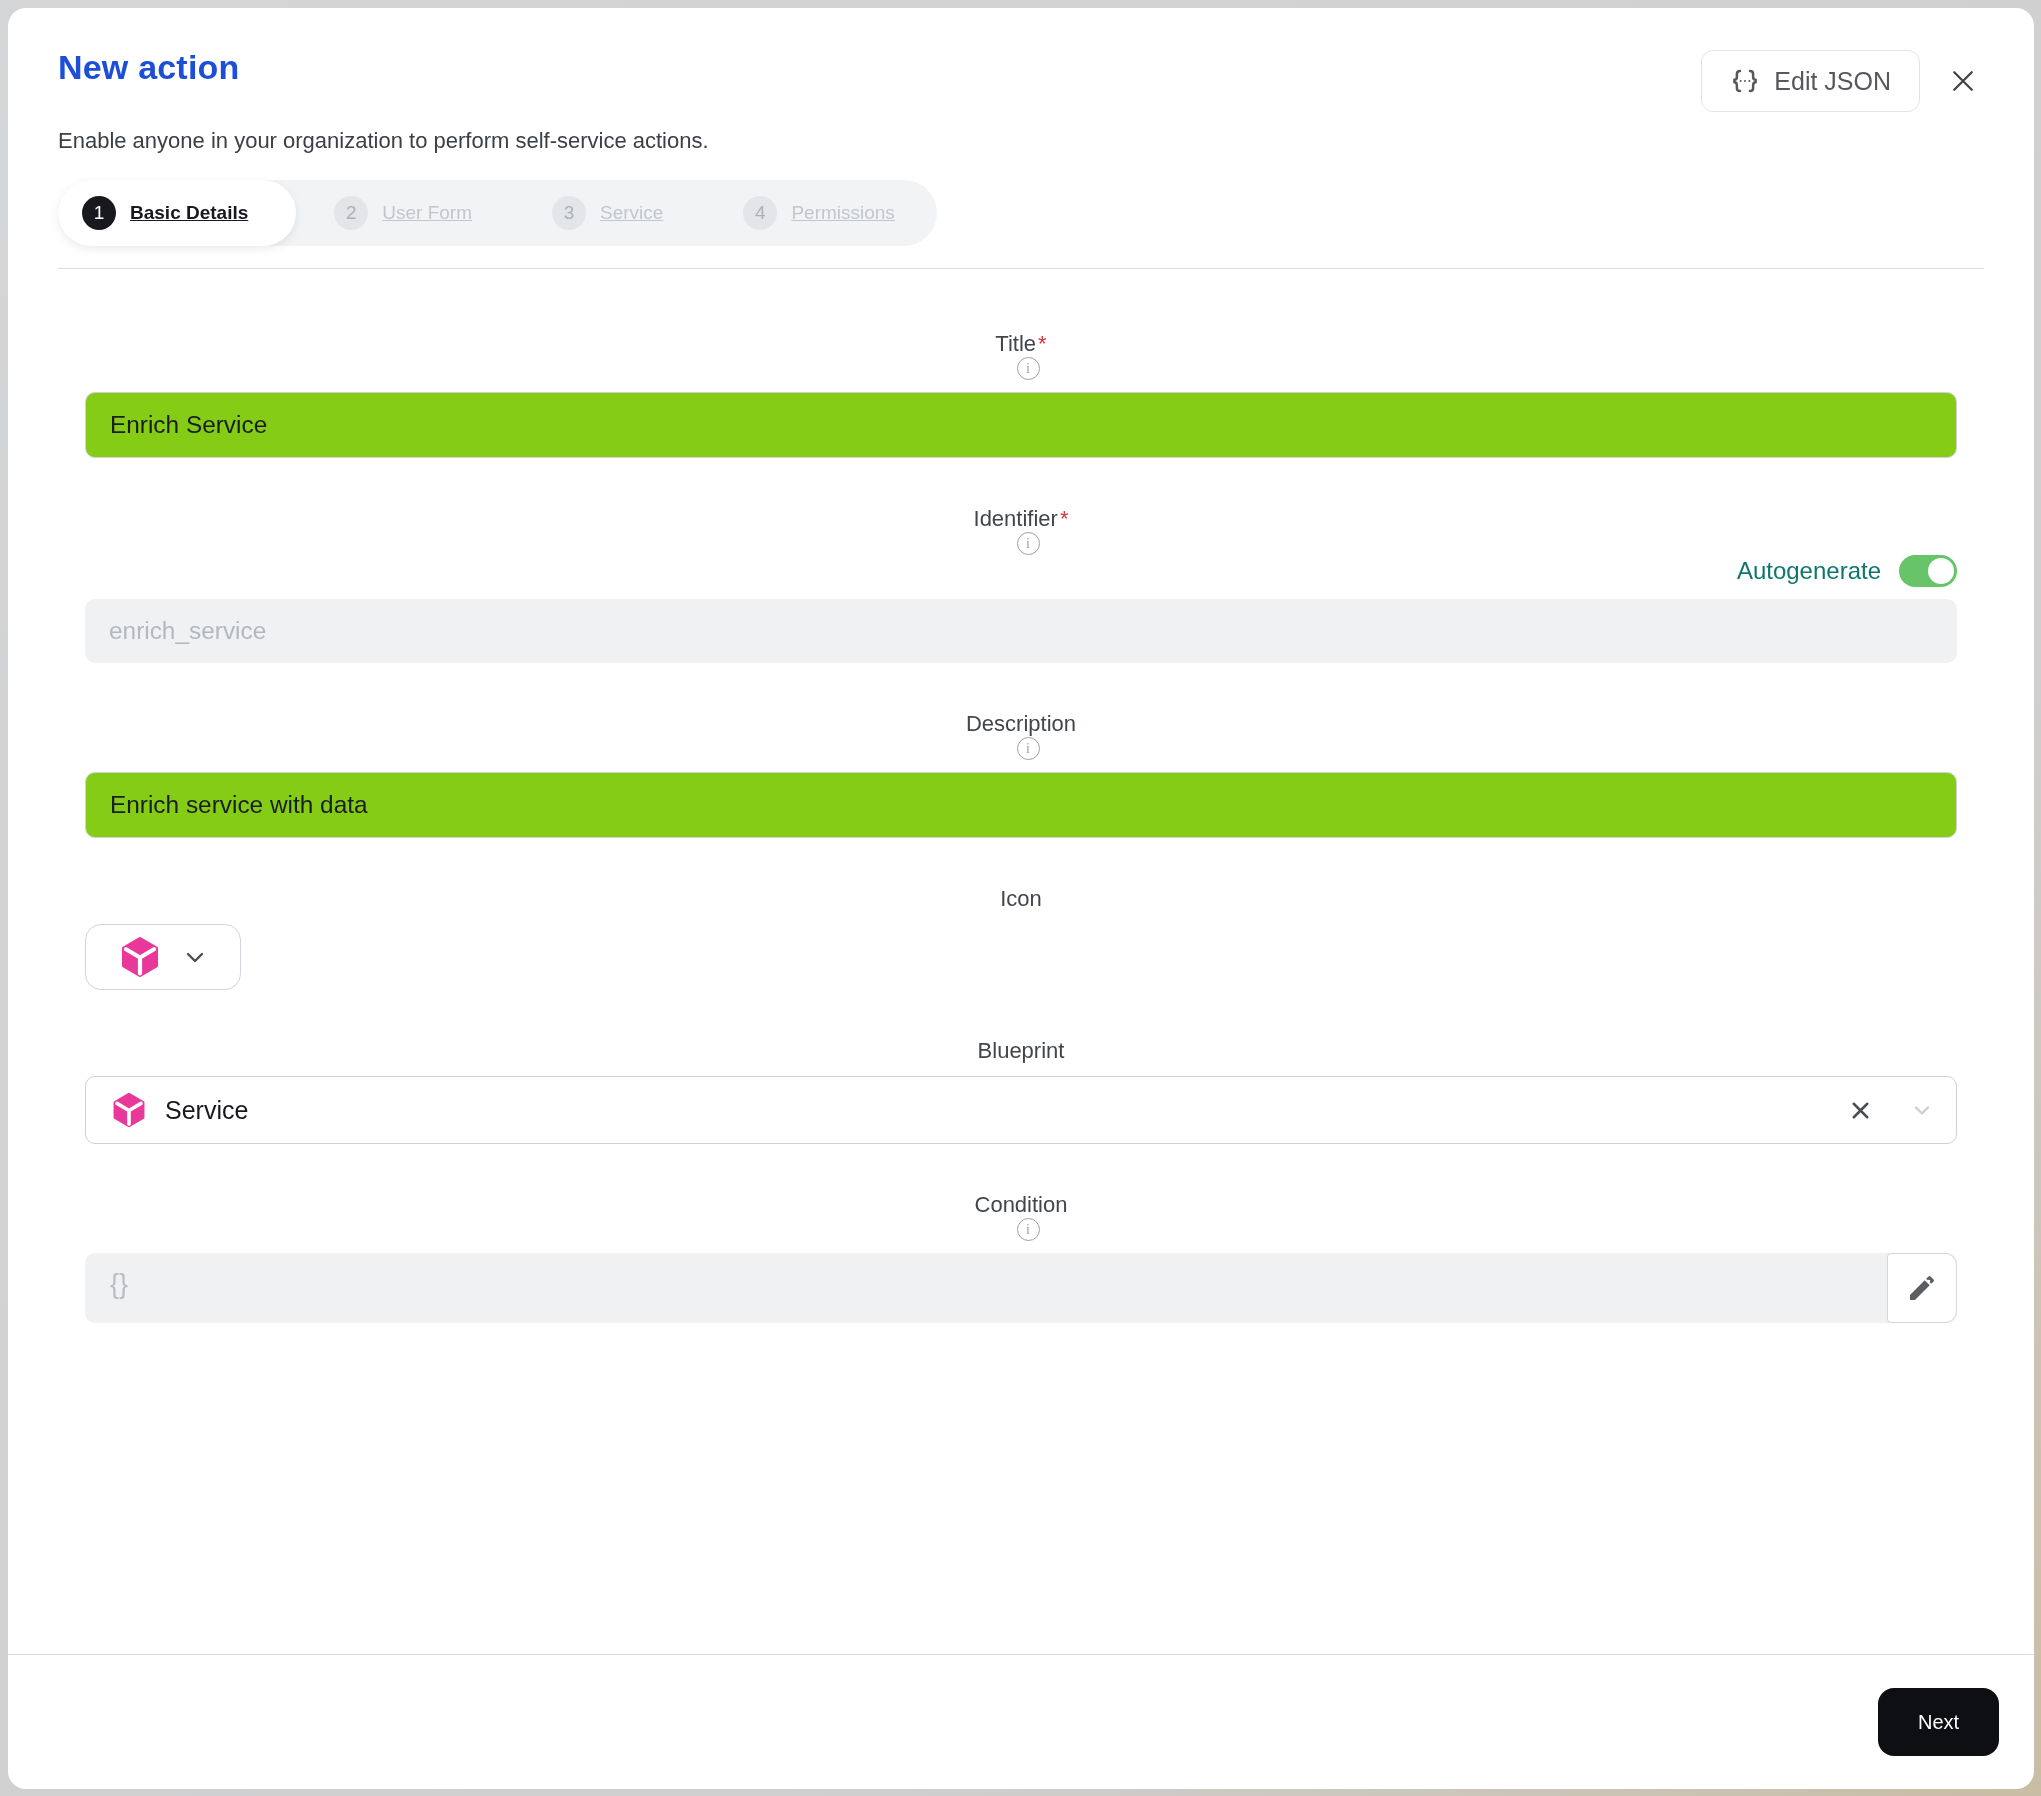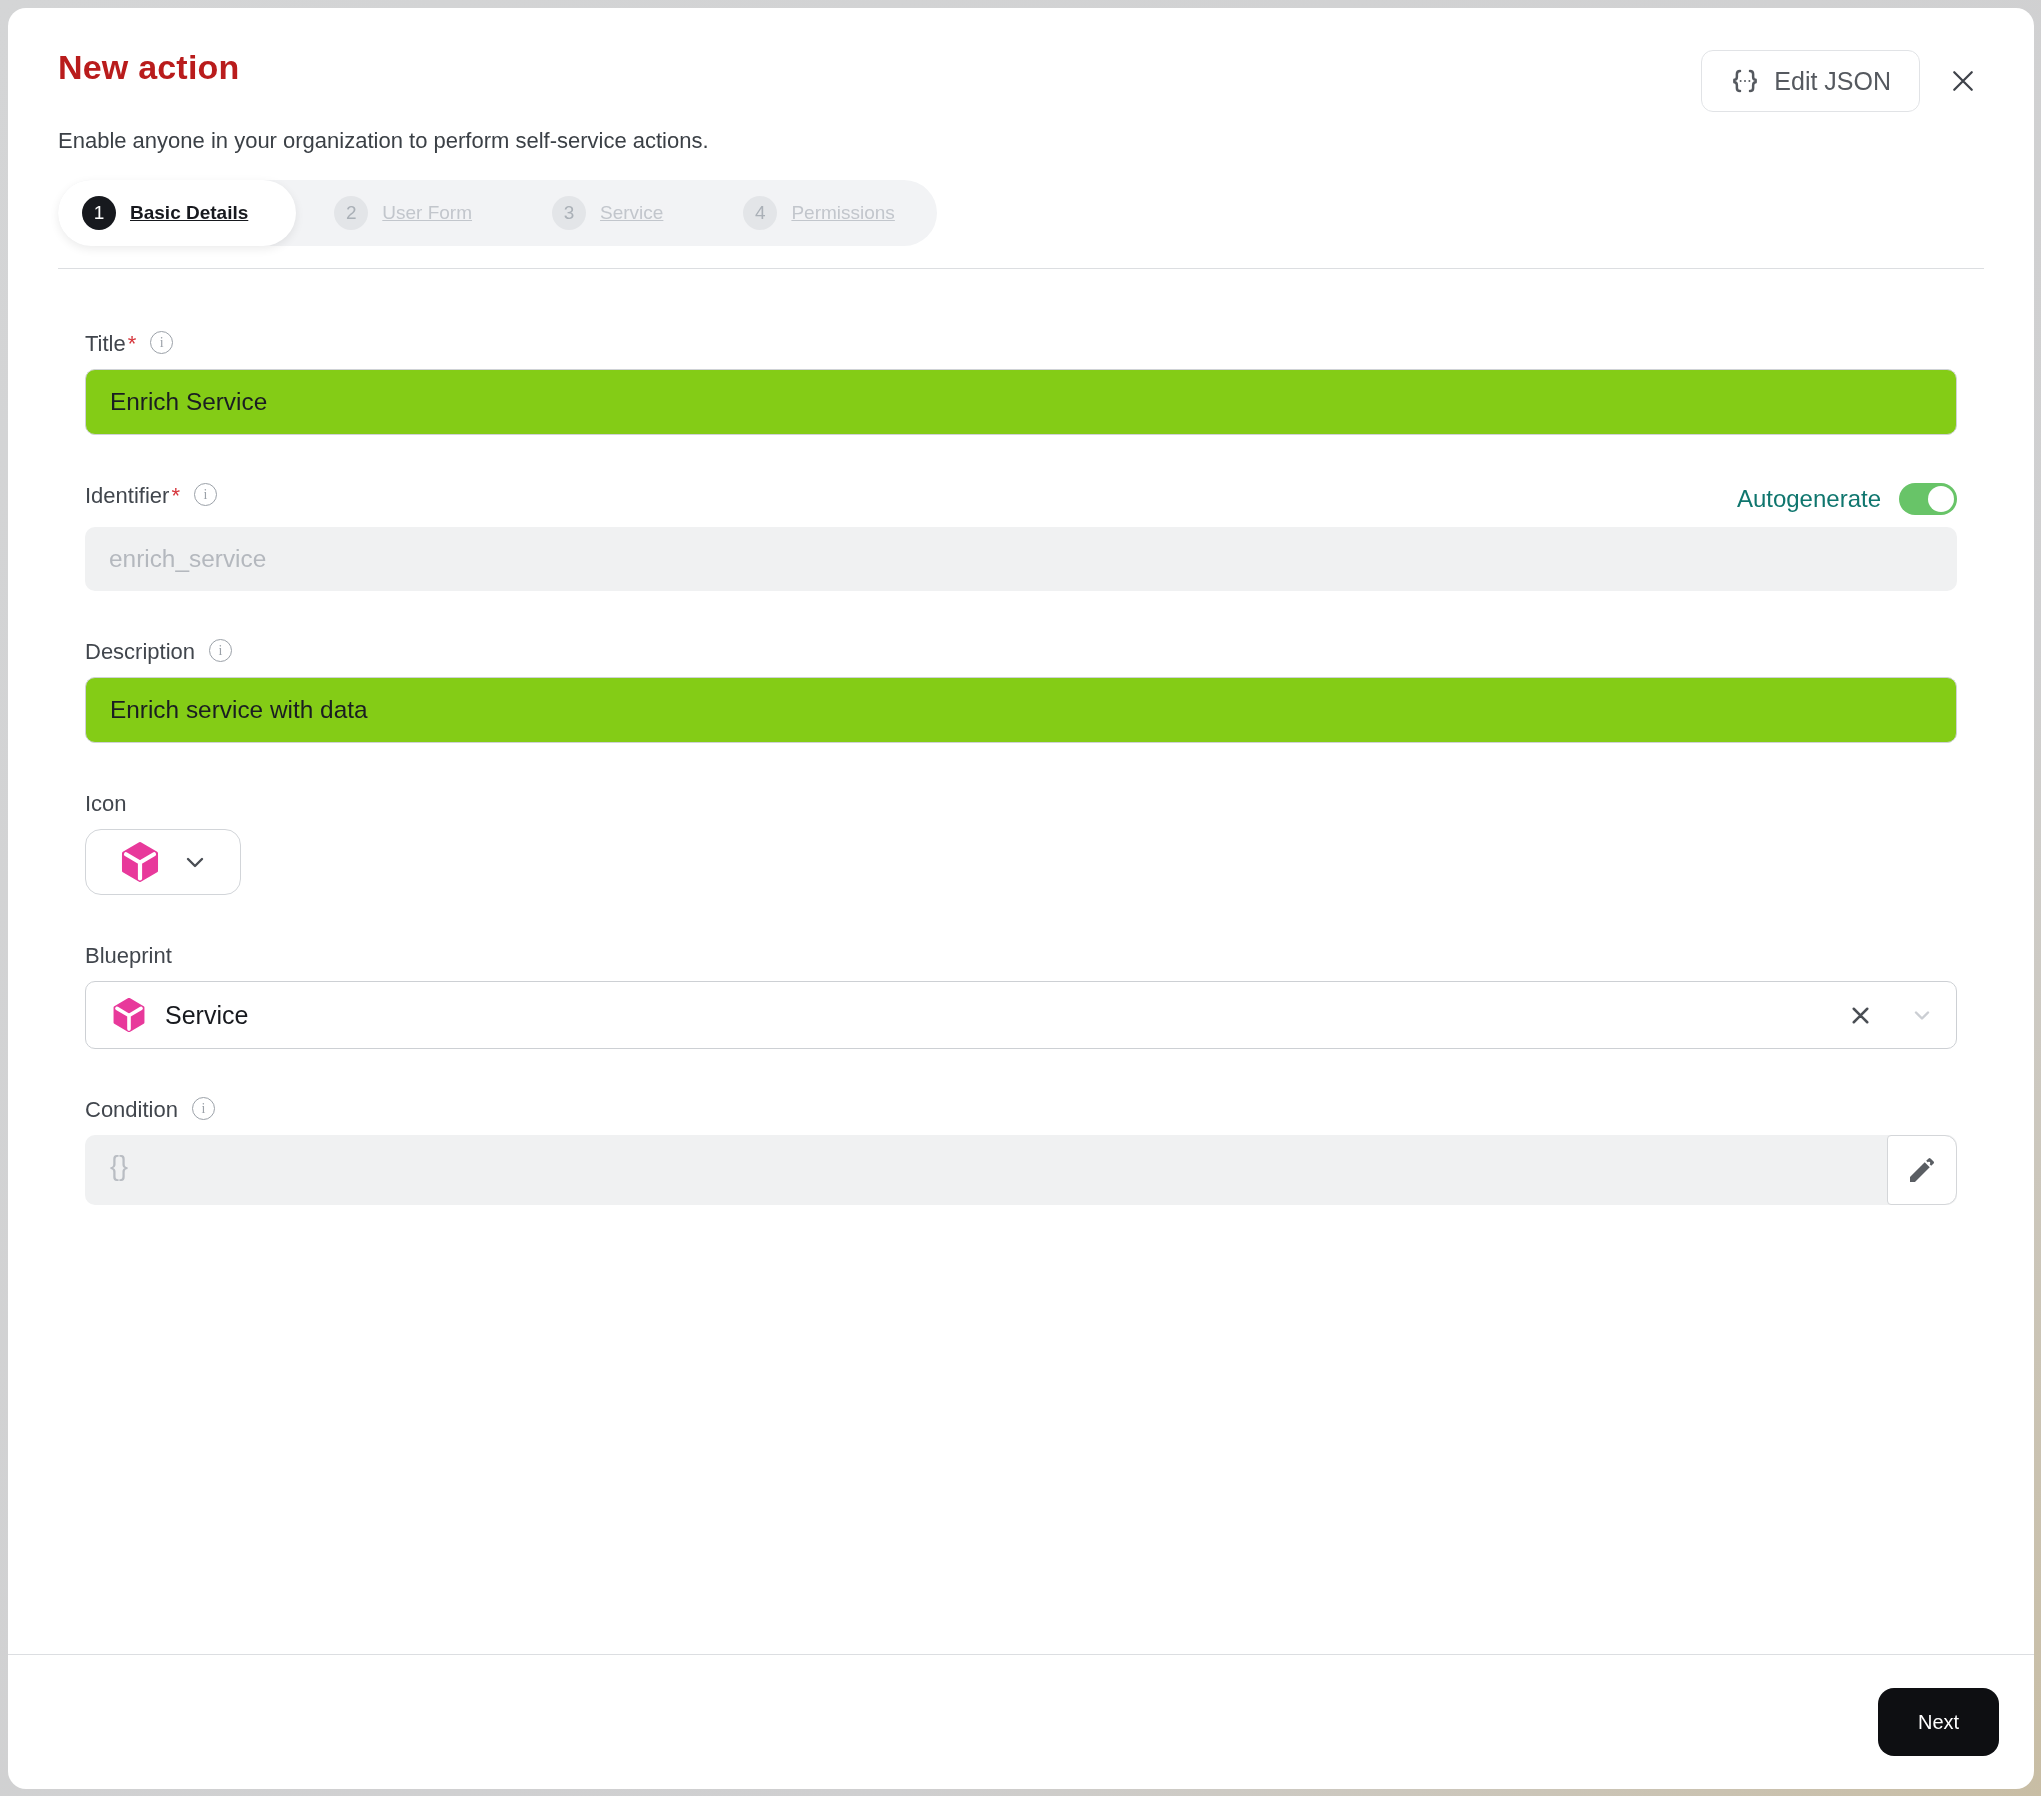--- a/index.html
+++ b/index.html
@@ -13,21 +13,21 @@
   }
   .modal {
     position:absolute; left:8px; top:8px; right:8px; bottom:8px;
     background:#ffffff; border-radius:18px;
     display:flex; flex-direction:column; overflow:hidden;
   }
 
   
   .header { padding:40px 50px 0 50px; }
   .header-top { display:flex; align-items:flex-start; justify-content:space-between; }
-  .page-title { font-size:34px; font-weight:700; color:#b91c1c; letter-spacing:0.2px; }
+  .page-title { font-size:34px; font-weight:700; color:#1d4ed8; letter-spacing:0.2px; }
   .header-actions { display:flex; align-items:center; gap:22px; margin-top:2px; }
   .edit-json-btn {
     display:flex; align-items:center; gap:14px; height:62px; padding:0 28px;
     background:#fff; border:1.5px solid #e1e3e6; border-radius:12px;
     font-family:inherit; font-size:25px; color:#55595f; cursor:pointer;
   }
   .close-btn { background:none; border:none; cursor:pointer; display:flex; padding:6px; }
   .subtitle { margin-top:16px; font-size:22px; color:#3b4046; }
 
   
@@ -50,21 +50,21 @@
   }
   .step.active .step-circle { background:#17191e; color:#ffffff; }
   .step.active .step-label { color:#17191e; font-weight:700; }
 
   .header-divider { border:none; border-top:1.5px solid #dcdee1; margin-top:22px; }
 
   
   .body { flex:1; padding:0 77px; }
   .field { margin-top:48px; }
   .field:first-child { margin-top:62px; }
-  .label-row { display:flex; align-items:flex-start; }
+  .label-row { display:flex; align-items:center;flex-direction:column; }
   .label { font-size:22px; color:#41464d; }
   .req { color:#d6363c; margin-left:2px; }
   .info-icon {
     width:23px; height:23px; margin-left:14px; border:1.5px solid #9ba1a8; border-radius:50%;
     display:inline-flex; align-items:center; justify-content:center;
     font-size:14px; color:#9ba1a8; font-family:"Liberation Serif", serif; cursor:pointer;
   }
   .autogen { margin-left:auto; display:flex; align-items:center; gap:18px; }
   .autogen-label { font-size:24px; color:#0f766e; }
   .toggle {

